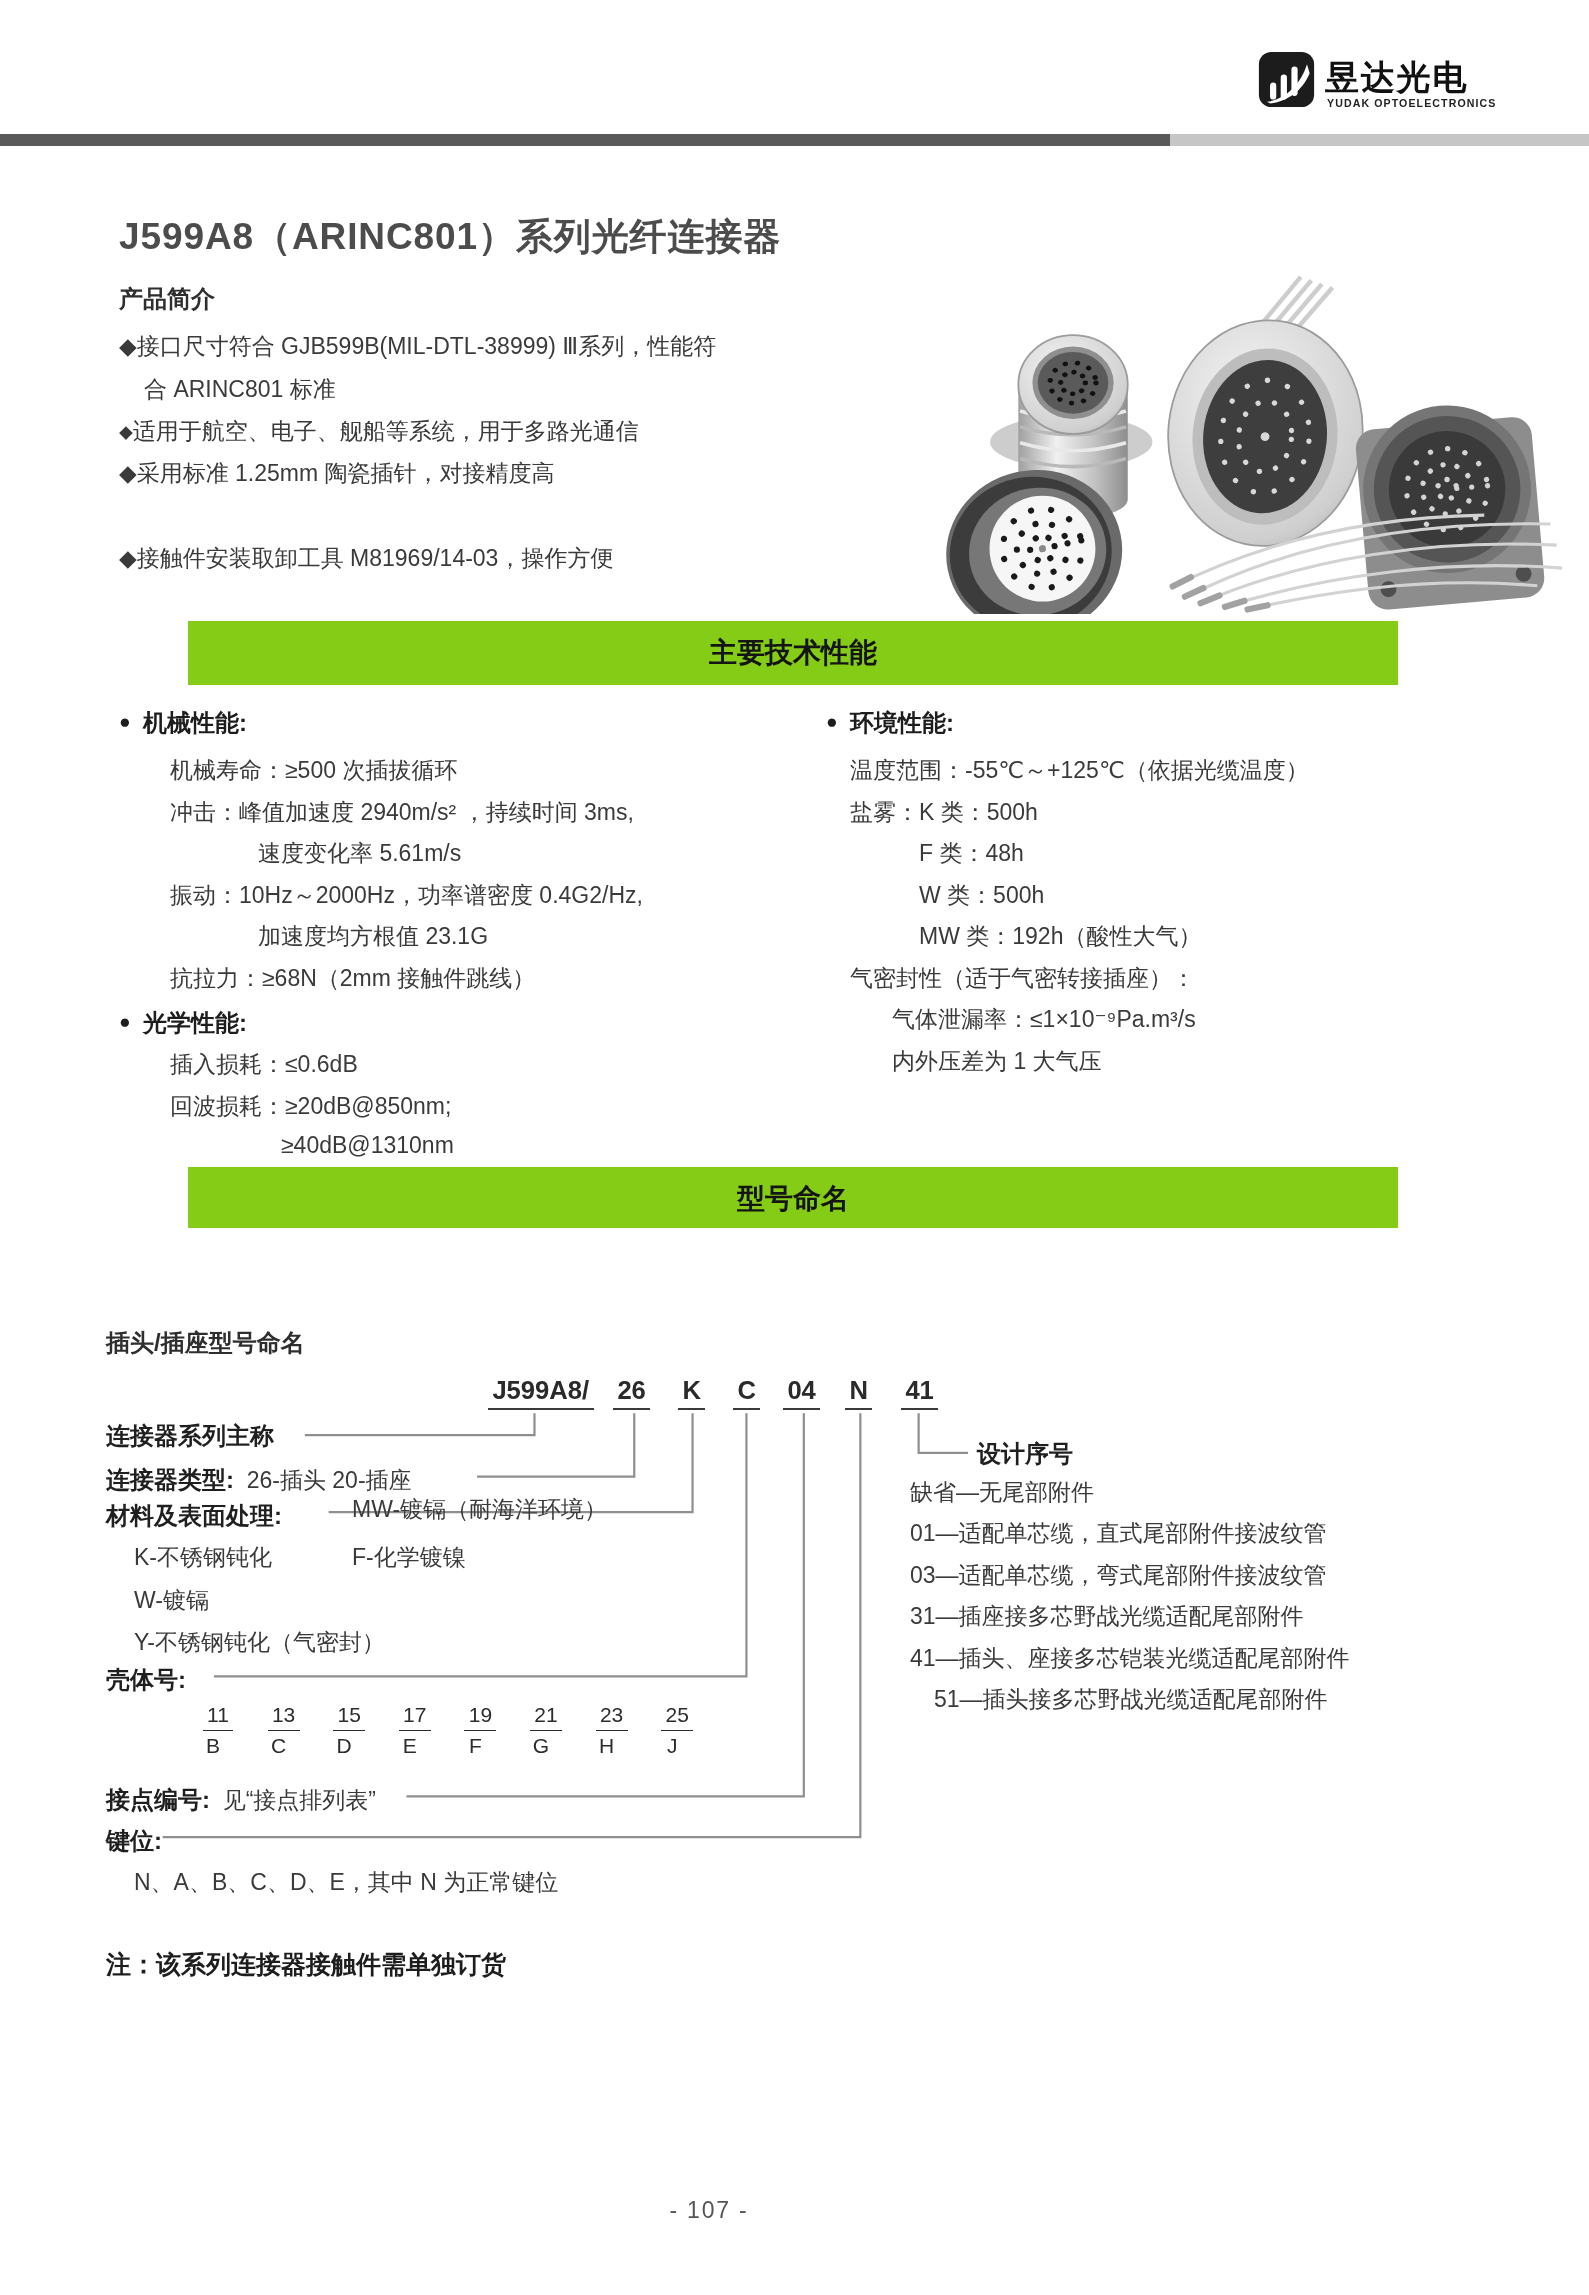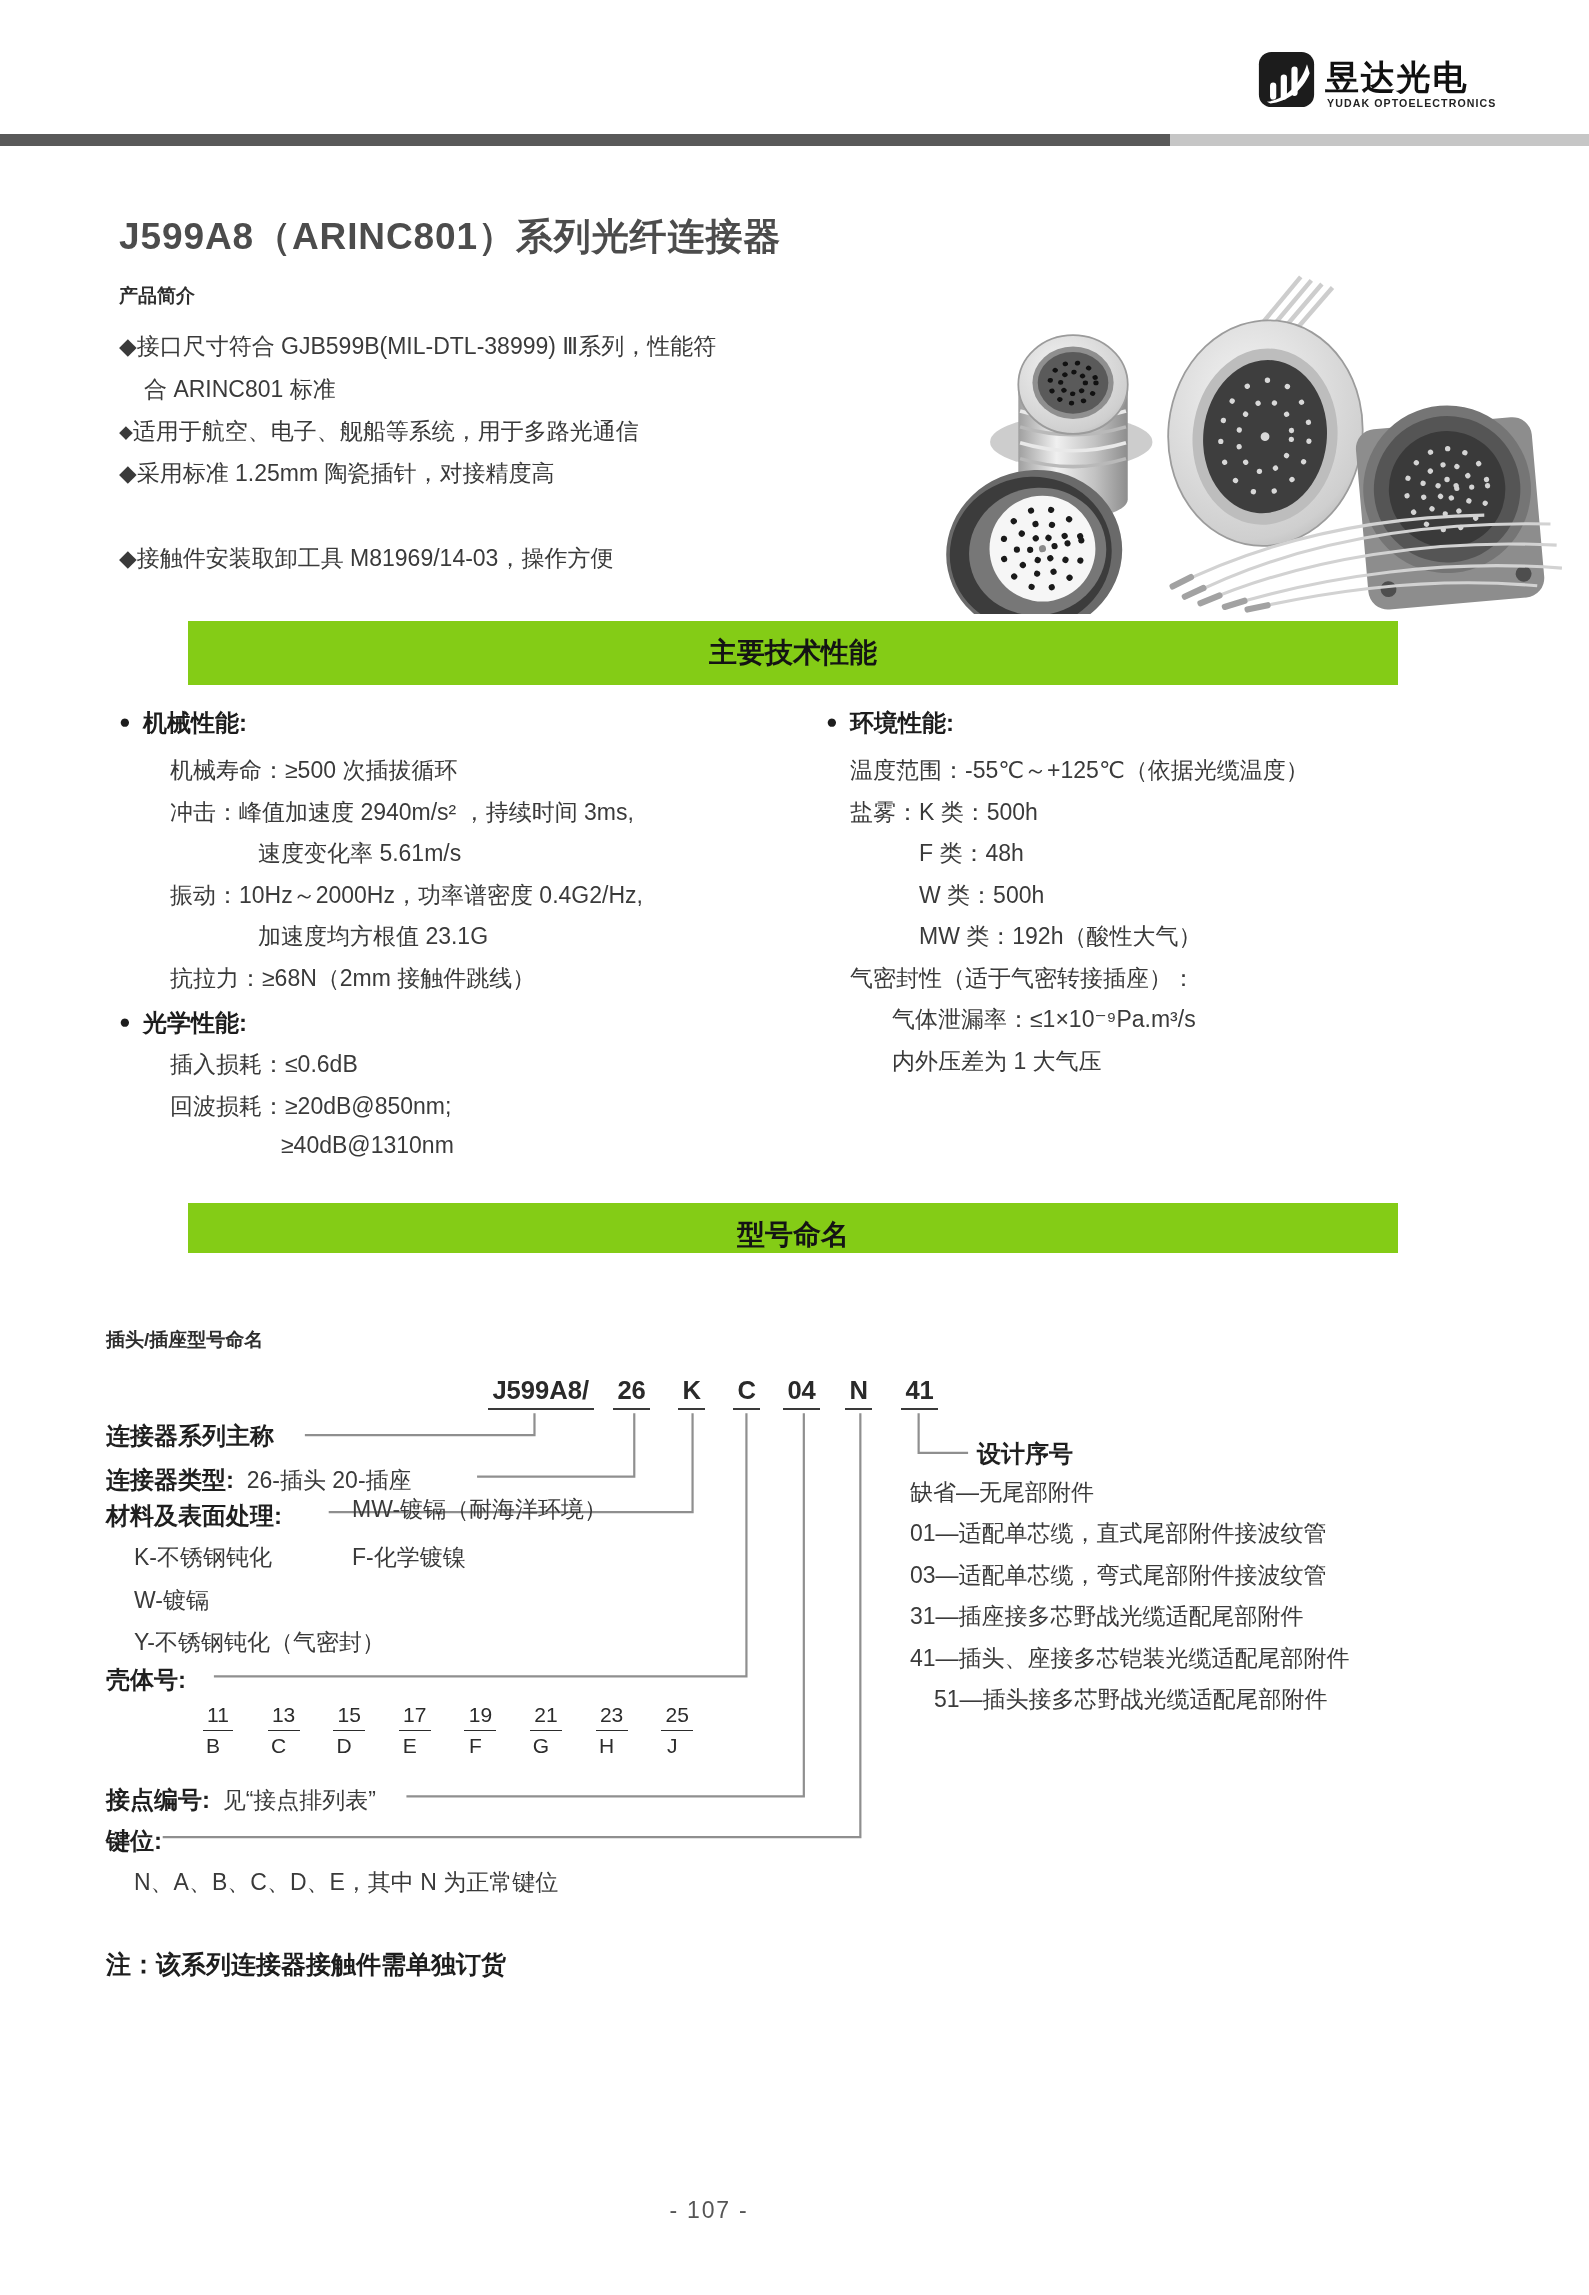--- a/index.html
+++ b/index.html
@@ -3,21 +3,21 @@
 <meta charset="utf-8">
 <style>
   html,body{margin:0;padding:0;background:#e8e8e8;}
   .page{
     position:relative;width:1590px;height:2295px;background:#ffffff;
     font-family:"Liberation Sans","DejaVu Sans",sans-serif;color:#333;
     margin:0 auto;overflow:hidden;
   }
   .abs{position:absolute;white-space:nowrap;}
   .t-title{font-size:37px;font-weight:bold;color:#4c4c4c;letter-spacing:0.9px;}
-  .h2{font-size:19px;font-weight:bold;color:#2e2e2e;}
+  .h2{font-size:24px;font-weight:bold;color:#2e2e2e;}
   .body-t{font-size:23px;color:#3a3a3a;}
   .lead{font-size:24px;font-weight:bold;color:#1f1f1f;}
   .band{position:absolute;left:188px;width:1210px;background:#84cc16;
         text-align:center;font-weight:bold;font-size:28px;color:#141414;}
   .band-inner{display:block;}
   .spec-head{font-size:24px;font-weight:bold;color:#1d1d1d;}
   .dot{font-size:19.4px;margin-right:12.4px;position:relative;top:-2.6px;}
   .code-seg{position:absolute;font-size:25.6px;font-weight:bold;color:#2a2a2a;
             border-bottom:2.6px solid #3a3a3a;padding:0 4.4px 2.6px;}
   .shell-row{position:absolute;display:flex;gap:25.6px;}
@@ -173,21 +173,21 @@
   </div>
   <div class="abs body-t" style="left:850px;top:755px;">温度范围：-55℃～+125℃（依据光缆温度）</div>
   <div class="abs body-t" style="left:850px;top:797px;">盐雾：K 类：500h</div>
   <div class="abs body-t" style="left:919px;top:838px;">F 类：48h</div>
   <div class="abs body-t" style="left:919px;top:880px;">W 类：500h</div>
   <div class="abs body-t" style="left:919px;top:921px;">MW 类：192h（酸性大气）</div>
   <div class="abs body-t" style="left:850px;top:963px;">气密封性（适于气密转接插座）：</div>
   <div class="abs body-t" style="left:892px;top:1004px;">气体泄漏率：≤1×10⁻⁹Pa.m³/s</div>
   <div class="abs body-t" style="left:892px;top:1046px;">内外压差为 1 大气压</div>
 
-  <div class="band" style="top:1203px;height:50px;line-height:63px;">
+  <div class="band" style="top:1167px;height:61px;line-height:63px;">
     <span class="band-inner">型号命名</span>
   </div>
 
   <div class="abs h2" style="left:106px;top:1327px;">插头/插座型号命名</div>
 
   <div class="code-seg" style="left:488px;top:1376px;">J599A8/</div>
   <div class="code-seg" style="left:613px;top:1376px;">26</div>
   <div class="code-seg" style="left:678px;top:1376px;">K</div>
   <div class="code-seg" style="left:733px;top:1376px;">C</div>
   <div class="code-seg" style="left:783px;top:1376px;">04</div>

